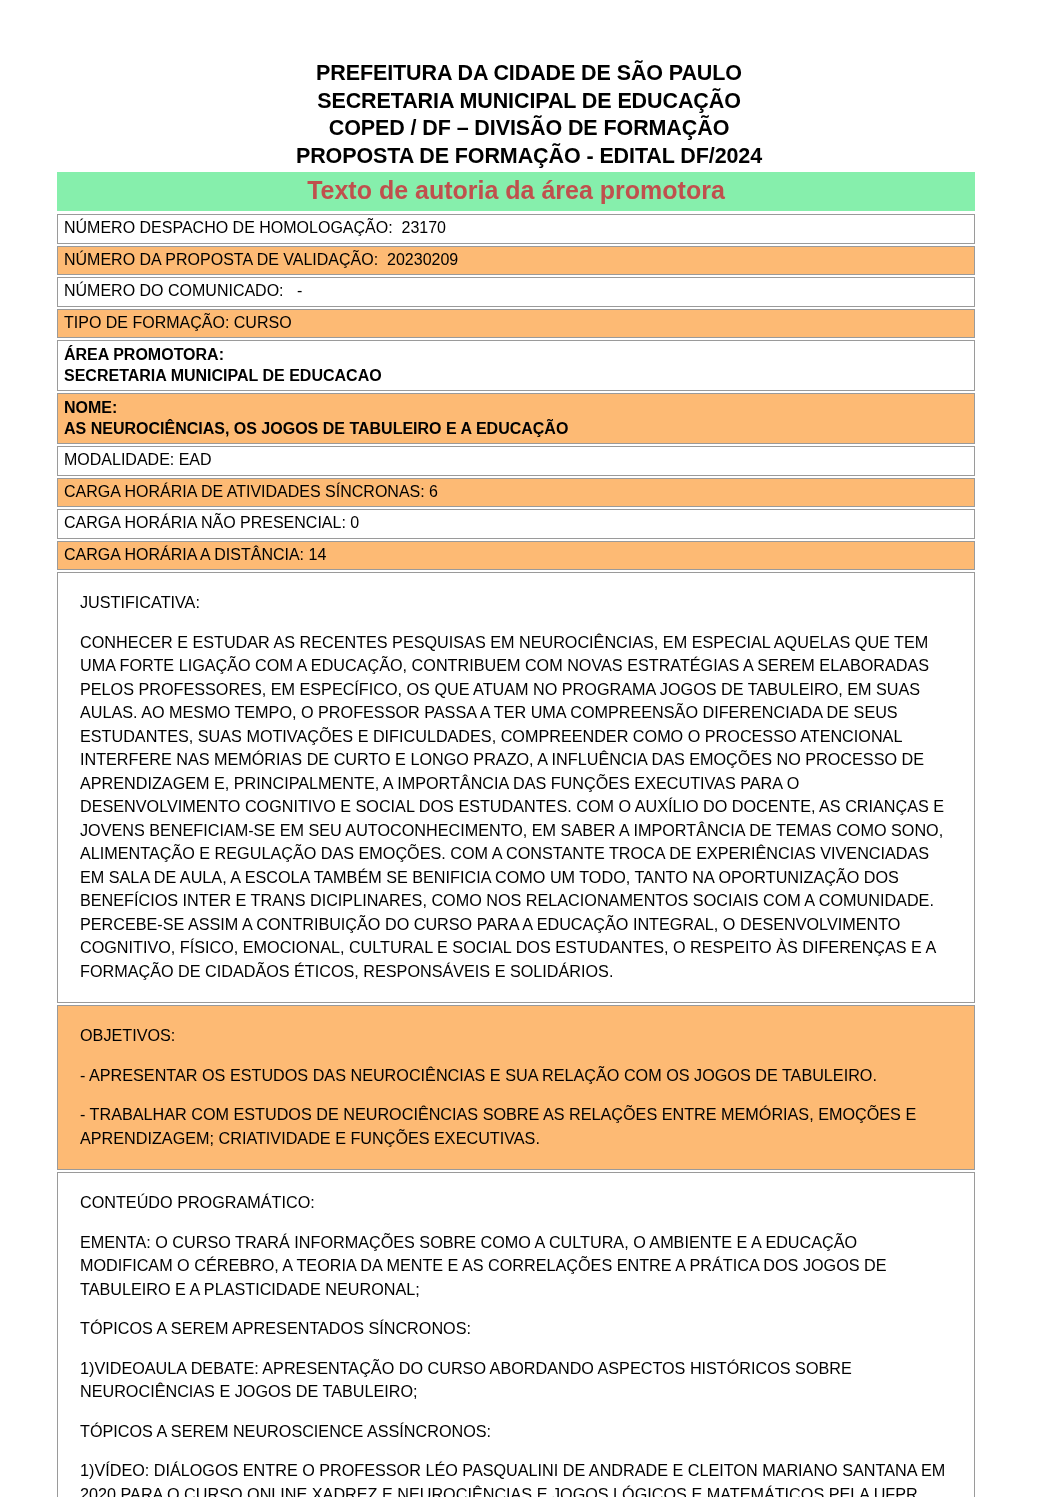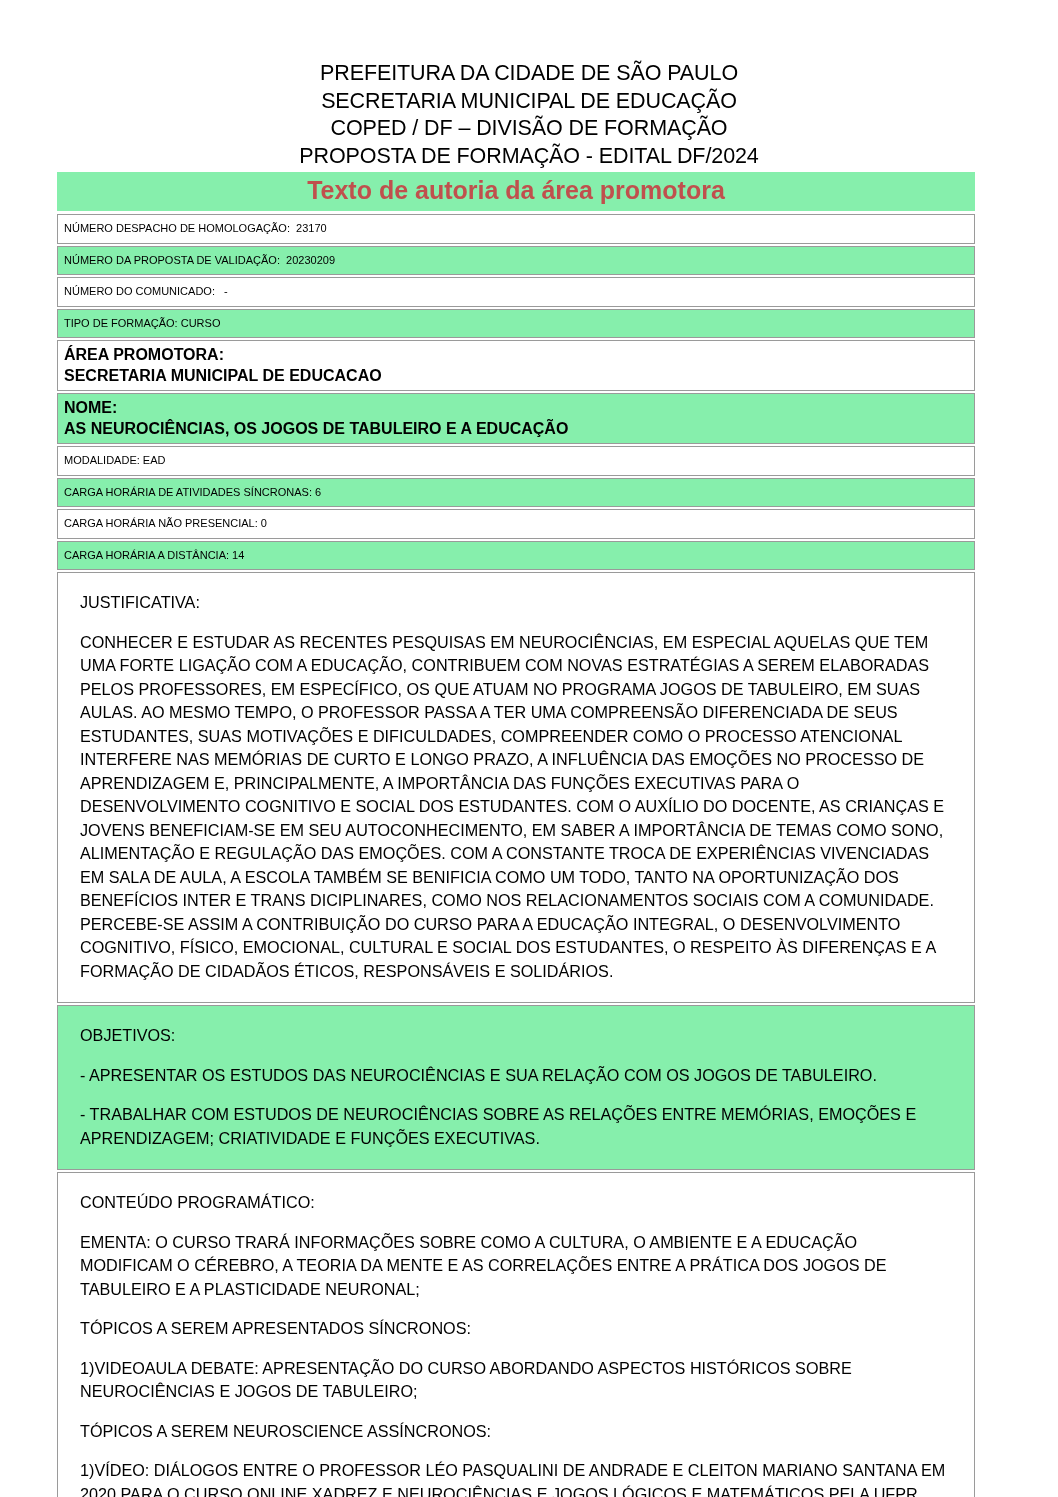--- a/index.html
+++ b/index.html
@@ -19,21 +19,21 @@
     width: 1058px;
     height: 1497px;
     box-sizing: border-box;
     padding: 0;
   }
   .header {
     text-align: center;
     padding-top: 60px;
   }
   .header-line {
-    font-weight: normal;
+    font-weight: bold;
     font-size: 21.5px;
     line-height: 27.5px;
     letter-spacing: -0.1px;
     color: #000;
     text-align: center;
   }
   .banner {
     margin: 2px 83px 3px 57px;
     background: #86efac;
     text-align: center;
@@ -48,25 +48,25 @@
   .table {
     margin: 0 0 0 57px;
     width: 918px;
   }
   .row {
     box-sizing: border-box;
     border: 1px solid #9a9a9a;
     padding: 3px 6px 4px 6px;
     margin-bottom: 2px;
     background: #ffffff;
-    font-size: 11px;
+    font-size: 16px;
     line-height: 20.5px;
   }
   .row.shaded {
-    background: #86efac;
+    background: #fdba74;
   }
   .row.bold {
     font-weight: bold;
     font-size: 16px;
     line-height: 21px;
   }
   .row.block {
     line-height: 23.5px;
     font-size: 16.2px;
     padding: 2px 6px 3px 6px;

